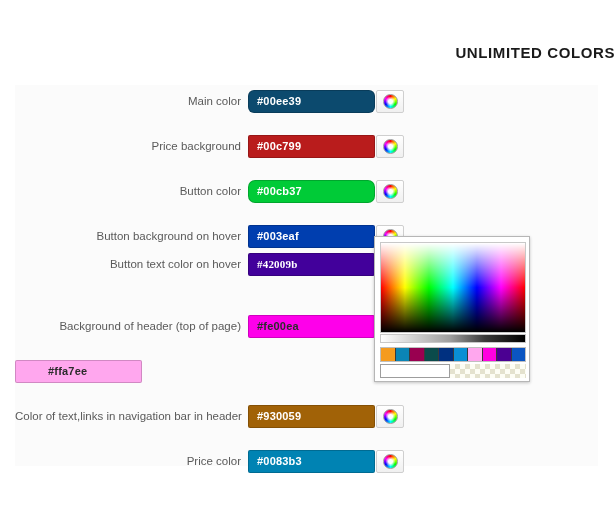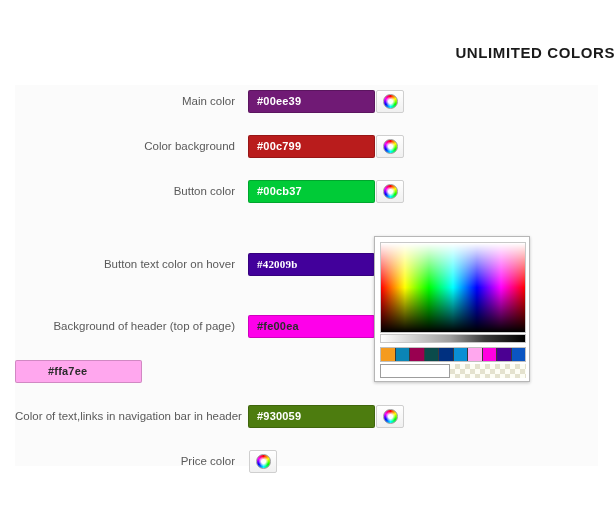--- a/index.html
+++ b/index.html
@@ -41,21 +41,21 @@
     left: 0;
     width: 583px;
     height: 24px;
     display: flex;
     align-items: center;
   }
 
   .row-label {
     width: 233px;
     text-align: right;
-    padding-right: 13px;
+    padding-right: 7px;
     box-sizing: border-box;
     font-size: 11.5px;
     color: #5a5a5a;
     white-space: nowrap;
     line-height: 24px;
   }
 
   .color-input {
     width: 127px;
     height: 23px;
@@ -185,42 +185,49 @@
 </style>
 </head>
 <body>
 
 <div id="page-title">UNLIMITED COLORS</div>
 
 <div id="settings-panel">
 
   <div class="color-row" style="top:4px">
     <div class="row-label">Main color</div>
-    <div class="color-input" style="background-color: #701a75; color: rgb(255, 255, 255);">#00ee39</div>
+    <div class="color-input" style="background-color: #0c4a6e; color: rgb(255, 255, 255); border-radius: 6px;">#00ee39</div>
     <div class="picker-button">
       <span class="wheel-icon"></span>
     </div>
   </div>
 
   <div class="color-row" style="top:49px">
-    <div class="row-label">Color background</div>
+    <div class="row-label">Price background</div>
     <div class="color-input" style="background-color: #b91c1c; color: rgb(255, 255, 255);">#00c799</div>
     <div class="picker-button">
       <span class="wheel-icon"></span>
     </div>
   </div>
 
   <div class="color-row" style="top:94px">
     <div class="row-label">Button color</div>
-    <div class="color-input" style="background-color: rgb(0, 203, 55); color: rgb(255, 255, 255);">#00cb37</div>
-    <div class="picker-button">
-      <span class="wheel-icon"></span>
-    </div>
-  </div>
-
+    <div class="color-input" style="background-color: rgb(0, 203, 55); color: rgb(255, 255, 255); border-radius: 7px;">#00cb37</div>
+    <div class="picker-button">
+      <span class="wheel-icon"></span>
+    </div>
+  </div>
+
+  <div class="color-row" style="top:139px">
+    <div class="row-label">Button background on hover</div>
+    <div class="color-input" style="background-color: rgb(0, 62, 175); color: rgb(255, 255, 255);">#003eaf</div>
+    <div class="picker-button">
+      <span class="wheel-icon"></span>
+    </div>
+  </div>
 
   <div class="color-row" style="top:167px">
     <div class="row-label">Button text color on hover</div>
     <div class="color-input" style="background-color: rgb(66, 0, 155); color: rgb(255, 255, 255); font-family: Liberation Serif, serif;">#42009b</div>
     <div class="picker-button hidden-behind">
       <span class="wheel-icon"></span>
     </div>
   </div>
 
   <div class="color-row" style="top:229px">
@@ -233,28 +240,29 @@
 
   <div class="color-row" style="top:274px">
     <div class="color-input" style="background-color: rgb(255, 167, 238); color: rgb(43, 43, 43); padding-left: 32px;">#ffa7ee</div>
     <div class="picker-button hidden-behind">
       <span class="wheel-icon"></span>
     </div>
   </div>
 
   <div class="color-row" style="top:319px">
     <div class="row-label">Color of text,links in navigation bar in header</div>
-    <div class="color-input" style="background-color: #4d7c0f; color: rgb(255, 255, 255);">#930059</div>
+    <div class="color-input" style="background-color: #a16207; color: rgb(255, 255, 255);">#930059</div>
     <div class="picker-button">
       <span class="wheel-icon"></span>
     </div>
   </div>
 
   <div class="color-row" style="top:364px">
     <div class="row-label">Price color</div>
+    <div class="color-input" style="background-color: rgb(0, 131, 179); color: rgb(255, 255, 255);">#0083b3</div>
     <div class="picker-button">
       <span class="wheel-icon"></span>
     </div>
   </div>
 
 </div>
 
 <div id="color-picker-popup">
   <div id="sv-gradient"></div>
   <div id="brightness-strip"></div>

